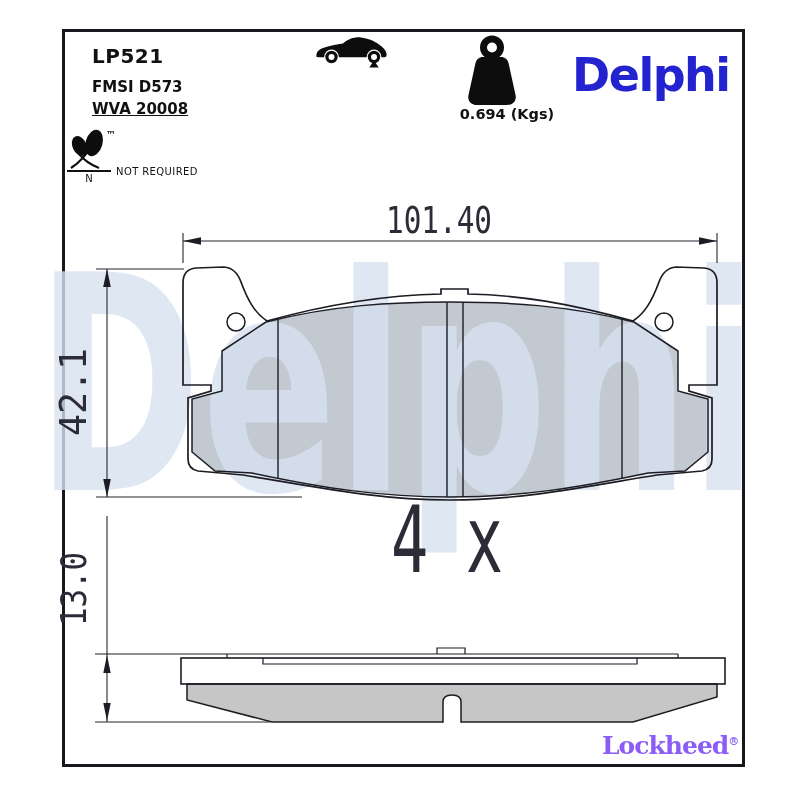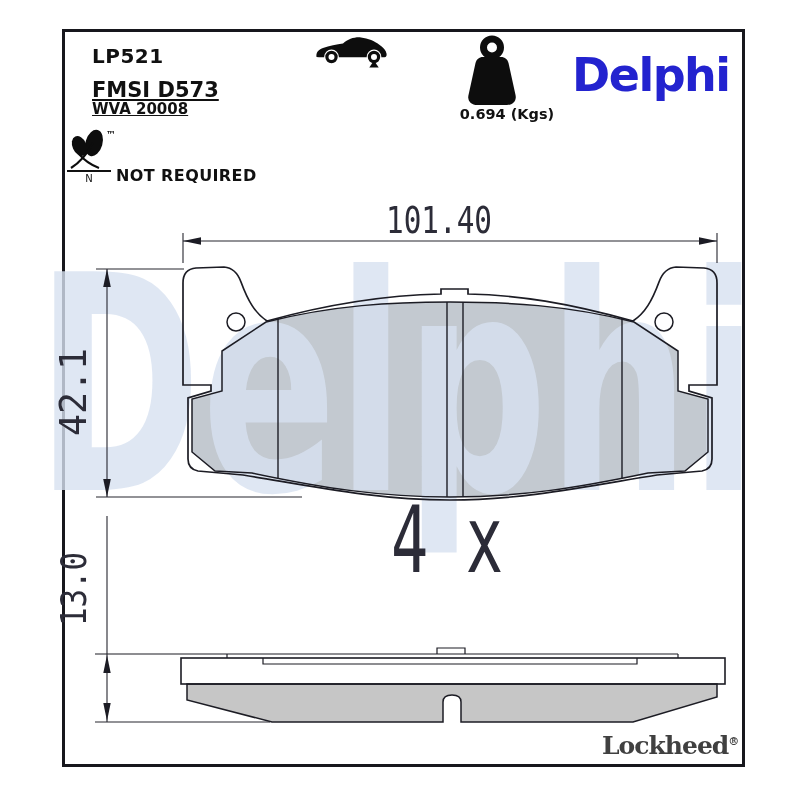--- a/index.html
+++ b/index.html
@@ -7,30 +7,30 @@
     width:800px;height:800px;position:relative;background:#ffffff;
     font-family:"DejaVu Sans","Liberation Sans",sans-serif;color:#111;
     overflow:hidden;
   }
   .abs{position:absolute;}
   #frame{
     left:62px;top:29px;width:683px;height:738px;
     border:3px solid #17171d;box-sizing:border-box;
   }
   #part-number{left:92px;top:44px;font-size:20px;font-weight:bold;letter-spacing:0.5px;}
-  #fmsi-code{left:92px;top:78px;font-size:21px;font-weight:bold;text-decoration:underline;}
+  #fmsi-code{left:92px;top:78px;font-size:15px;font-weight:bold;}
   #wva-code{left:92px;top:100px;font-size:15px;font-weight:bold;text-decoration:underline;}
   #tm-mark{left:106px;top:129px;font-size:10px;font-weight:bold;}
   #leaf-underline{left:67px;top:170px;width:44px;height:0;border-top:2.5px solid #111;}
   #n-label{left:67px;top:173px;width:44px;text-align:center;font-size:10px;font-weight:500;}
-  #not-required-label{left:116px;top:166px;font-size:16px;font-weight:bold;letter-spacing:0.4px;}
+  #not-required-label{left:116px;top:166px;font-size:10px;font-weight:normal;letter-spacing:0.4px;}
   #weight-value{left:444px;top:106px;width:126px;text-align:center;font-size:14.5px;font-weight:bold;}
   #delphi-logo{left:572px;top:48px;font-size:46px;font-weight:bold;color:#2323cf;letter-spacing:-1.5px;}
   #lockheed-logo{left:602px;top:731px;font-family:"DejaVu Serif","Liberation Serif",serif;
-    font-size:25px;font-weight:bold;letter-spacing:-1px;color:#404040;}
+    font-size:25px;font-weight:bold;letter-spacing:-1px;color:#8b5cf6;}
   #lockheed-logo sup{font-size:11px;}
   svg{display:block;}
   .dimtxt{font-family:"DejaVu Sans Mono","Liberation Mono",monospace;fill:#2c2c38;}
 </style>
 </head>
 <body>
 
 <div class="abs" id="frame"></div>
 
 <svg class="abs" style="left:0;top:0;" width="800" height="800" viewBox="0 0 800 800">

